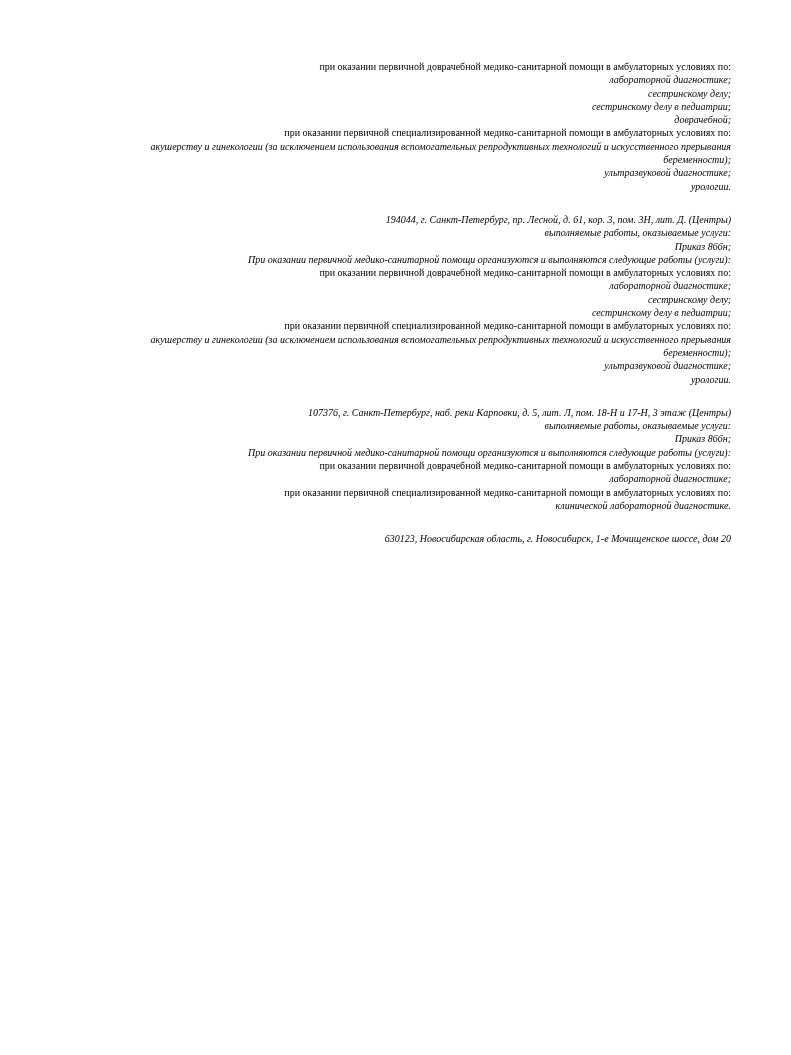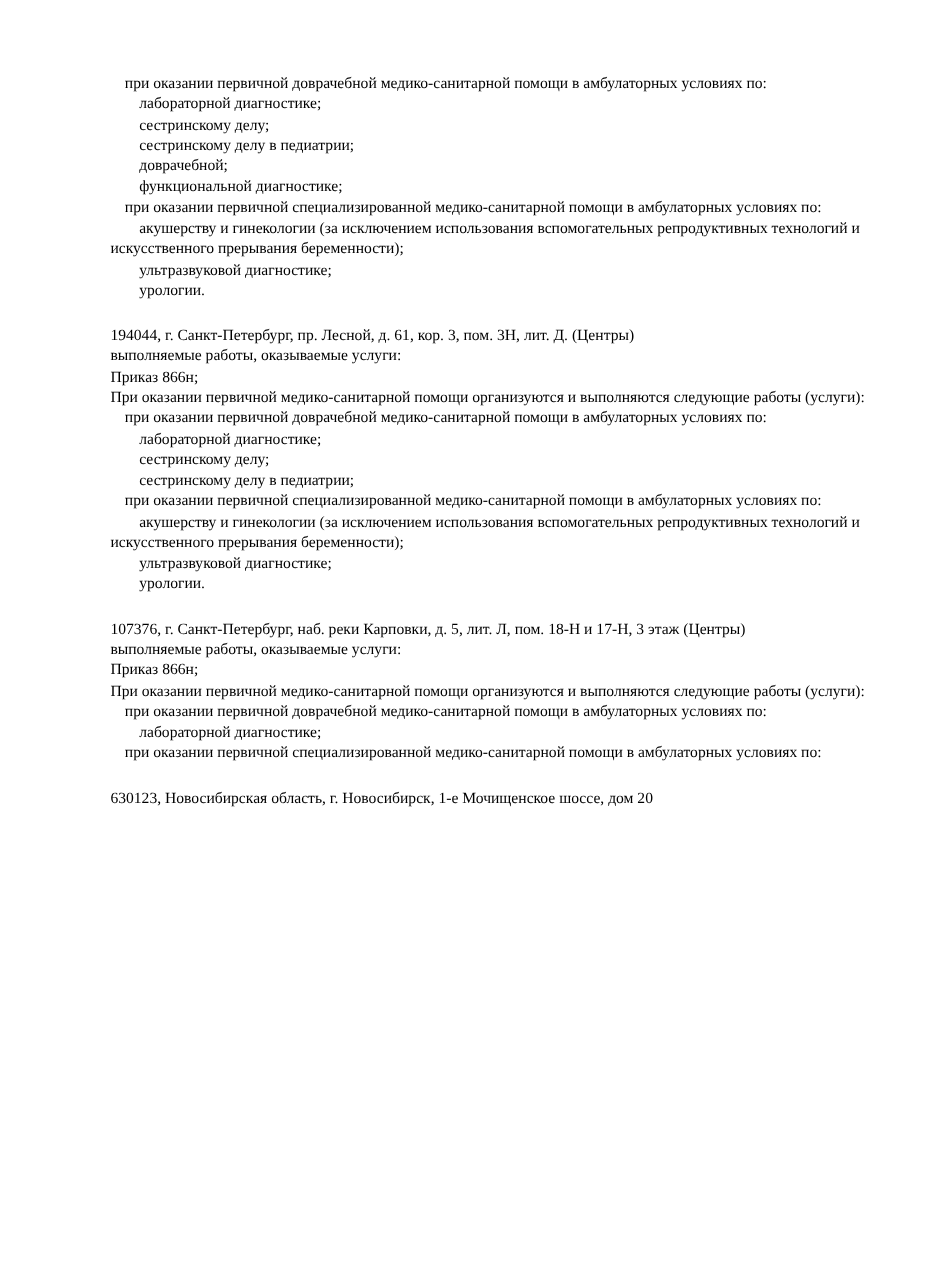--- a/index.html
+++ b/index.html
@@ -15,52 +15,51 @@
     overflow: hidden;
   }
   .page {
     position: relative;
     width: 791px;
     height: 1055px;
     box-sizing: border-box;
     padding: 60px 60px 40px 92px;
   }
   .doc-body {
-    font-size: 13px;
+    font-size: 10px;
     line-height: 1.33;
-    text-align: left;
+    text-align: right;
   }
   .block {
     margin: 0 0 20px 0;
   }
   .block:last-child {
     margin-bottom: 0;
   }
   p.line {
     margin: 0;
     padding: 0;
     white-space: normal;
   }
   
-  p.ind0 { text-indent: 0; }
+  p.ind0 { text-indent: 0; font-style: italic; }
   p.ind1 { text-indent: 12px; }
-  p.ind2 { text-indent: 24px; }
+  p.ind2 { text-indent: 24px; font-style: italic; }
 </style>
 </head>
 <body>
 
 <div class="page">
   <div class="doc-body" id="doc-body">
       <div class="block">
         <p class="line ind1">при оказании первичной доврачебной медико-санитарной помощи в амбулаторных условиях по:</p>
         <p class="line ind2">лабораторной диагностике;</p>
         <p class="line ind2">сестринскому делу;</p>
         <p class="line ind2">сестринскому делу в педиатрии;</p>
         <p class="line ind2">доврачебной;</p>
-        <p class="line ind2">функциональной диагностике;</p>
         <p class="line ind1">при оказании первичной специализированной медико-санитарной помощи в амбулаторных условиях по:</p>
         <p class="line ind2">акушерству и гинекологии (за исключением использования вспомогательных репродуктивных технологий и искусственного прерывания беременности);</p>
         <p class="line ind2">ультразвуковой диагностике;</p>
         <p class="line ind2">урологии.</p>
       </div>
       <div class="block">
         <p class="line ind0">194044, г. Санкт-Петербург, пр. Лесной, д. 61, кор. 3, пом. 3Н, лит. Д. (Центры)</p>
         <p class="line ind0">выполняемые работы, оказываемые услуги:</p>
         <p class="line ind0">Приказ 866н;</p>
         <p class="line ind0">При оказании первичной медико-санитарной помощи организуются и выполняются следующие работы (услуги):</p>
@@ -74,18 +73,19 @@
         <p class="line ind2">урологии.</p>
       </div>
       <div class="block">
         <p class="line ind0">107376, г. Санкт-Петербург, наб. реки Карповки, д. 5, лит. Л, пом. 18-Н и 17-Н, 3 этаж (Центры)</p>
         <p class="line ind0">выполняемые работы, оказываемые услуги:</p>
         <p class="line ind0">Приказ 866н;</p>
         <p class="line ind0">При оказании первичной медико-санитарной помощи организуются и выполняются следующие работы (услуги):</p>
         <p class="line ind1">при оказании первичной доврачебной медико-санитарной помощи в амбулаторных условиях по:</p>
         <p class="line ind2">лабораторной диагностике;</p>
         <p class="line ind1">при оказании первичной специализированной медико-санитарной помощи в амбулаторных условиях по:</p>
+        <p class="line ind2">клинической лабораторной диагностике.</p>
       </div>
       <div class="block">
         <p class="line ind0">630123, Новосибирская область, г. Новосибирск, 1-е Мочищенское шоссе, дом 20</p>
       </div>
     </div>
 </div>
 
 </body></html>

